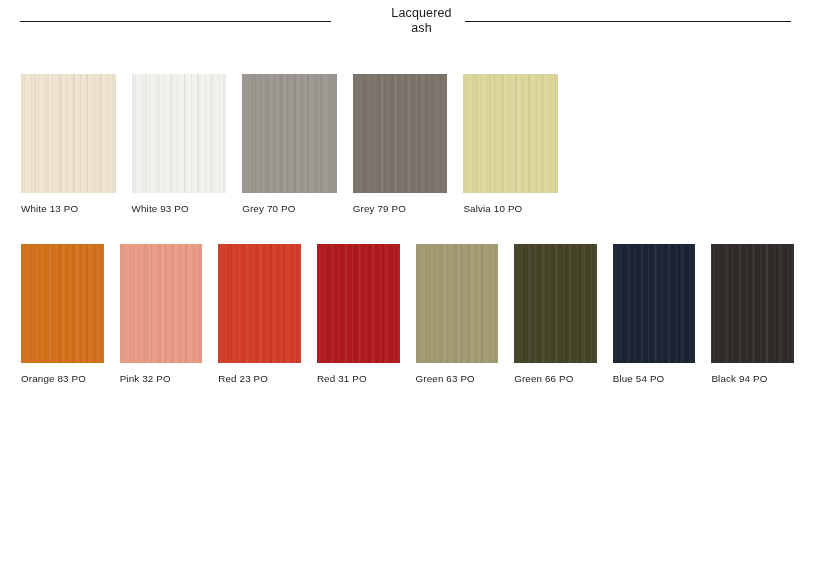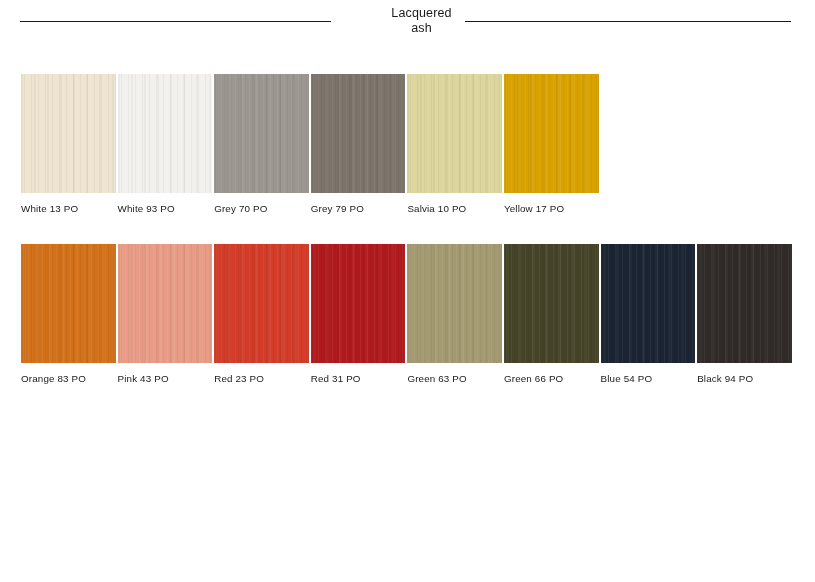--- a/index.html
+++ b/index.html
@@ -50,21 +50,21 @@
 
   
   .board {
     position: absolute;
     left: 21px;
     top: 74px;
     width: 773px;
   }
   .swatch-row {
     display: flex;
-    gap: 2px;
+    gap: 16px;
     margin-bottom: 29px;
   }
   .swatch-row:last-child { margin-bottom: 0; }
 
   .swatch-cell {
     width: 94.6px;
     display: block;
   }
   .swatch-chip {
     position: relative;
@@ -139,33 +139,29 @@
         <div class="swatch-label">Grey 70 PO</div>
       </div>
       <div class="swatch-cell">
         <div class="swatch-chip" style="background: rgb(124, 116, 107);"></div>
         <div class="swatch-label">Grey 79 PO</div>
       </div>
       <div class="swatch-cell">
         <div class="swatch-chip" style="background: rgb(220, 214, 157);"></div>
         <div class="swatch-label">Salvia 10 PO</div>
       </div>
-      <div class="swatch-cell">
-        <div class="swatch-chip" style="background: rgb(216, 162, 0);"></div>
-        <div class="swatch-label">Yellow 17 PO</div>
-      </div>
     </div>
   <div class="swatch-row">
       <div class="swatch-cell">
         <div class="swatch-chip" style="background: rgb(210, 113, 26);"></div>
         <div class="swatch-label">Orange 83 PO</div>
       </div>
       <div class="swatch-cell">
         <div class="swatch-chip" style="background: rgb(232, 156, 133);"></div>
-        <div class="swatch-label">Pink 43 PO</div>
+        <div class="swatch-label">Pink 32 PO</div>
       </div>
       <div class="swatch-cell">
         <div class="swatch-chip" style="background: rgb(210, 60, 40);"></div>
         <div class="swatch-label">Red 23 PO</div>
       </div>
       <div class="swatch-cell">
         <div class="swatch-chip" style="background: rgb(176, 26, 28);"></div>
         <div class="swatch-label">Red 31 PO</div>
       </div>
       <div class="swatch-cell">

